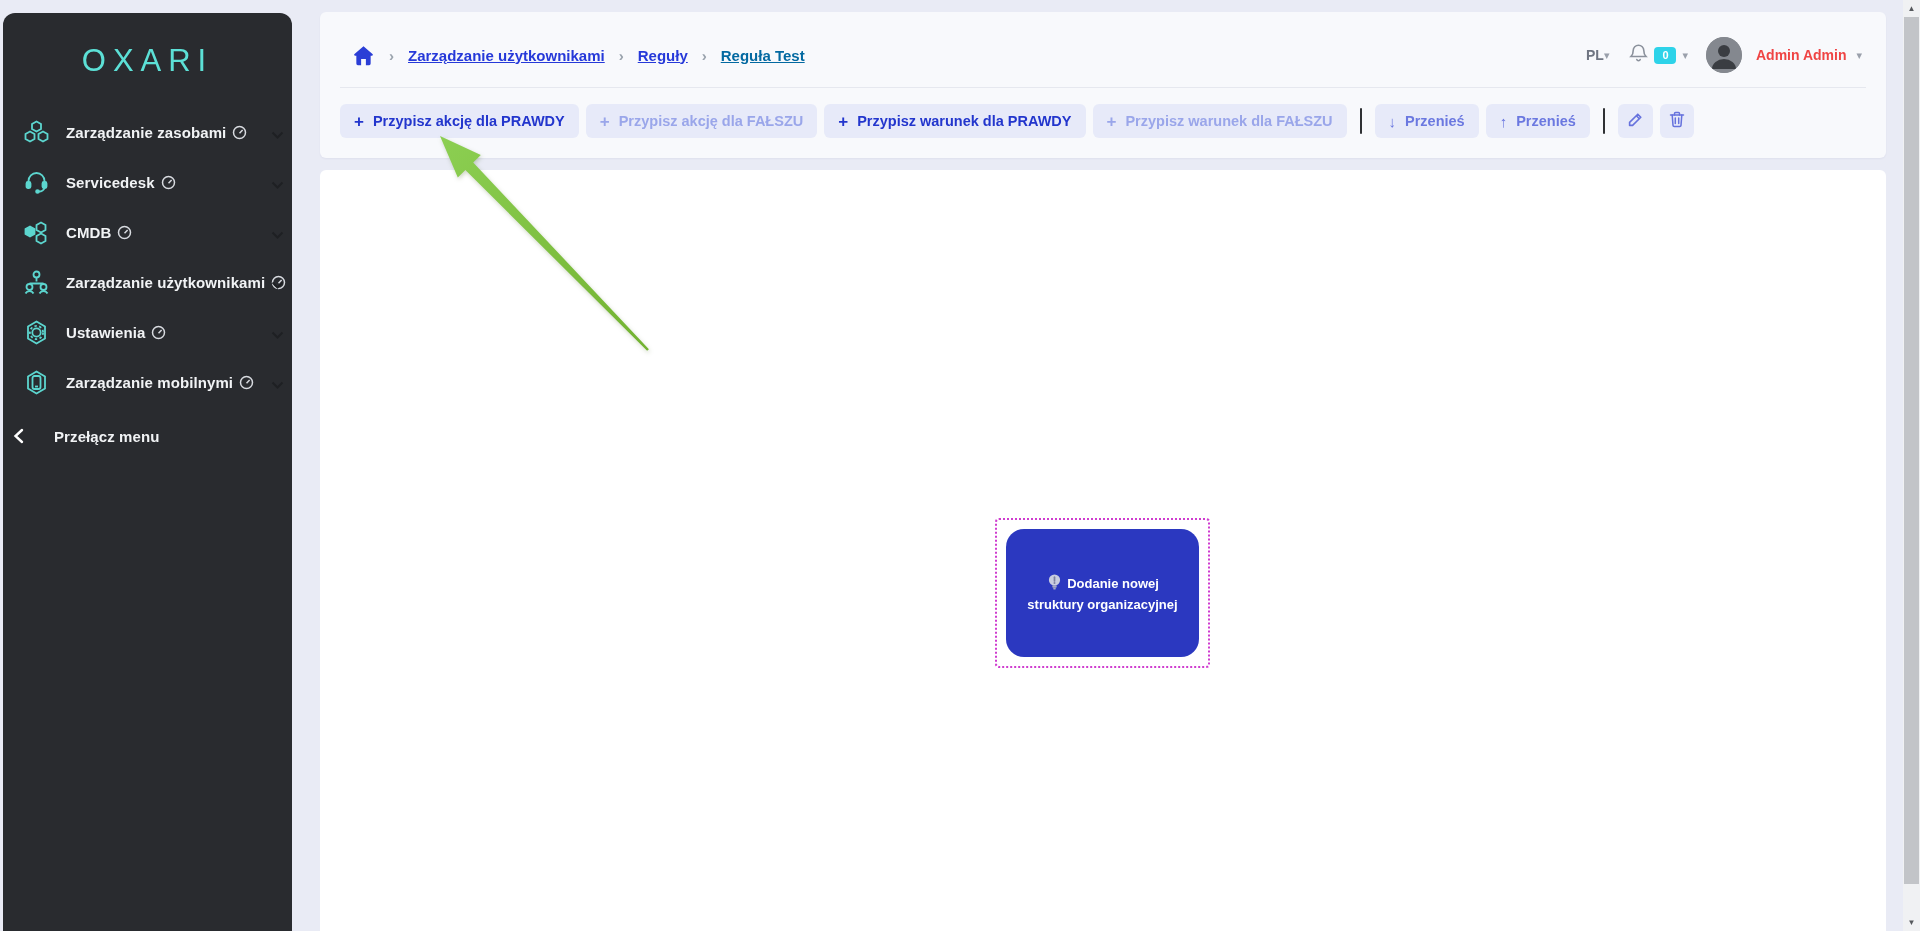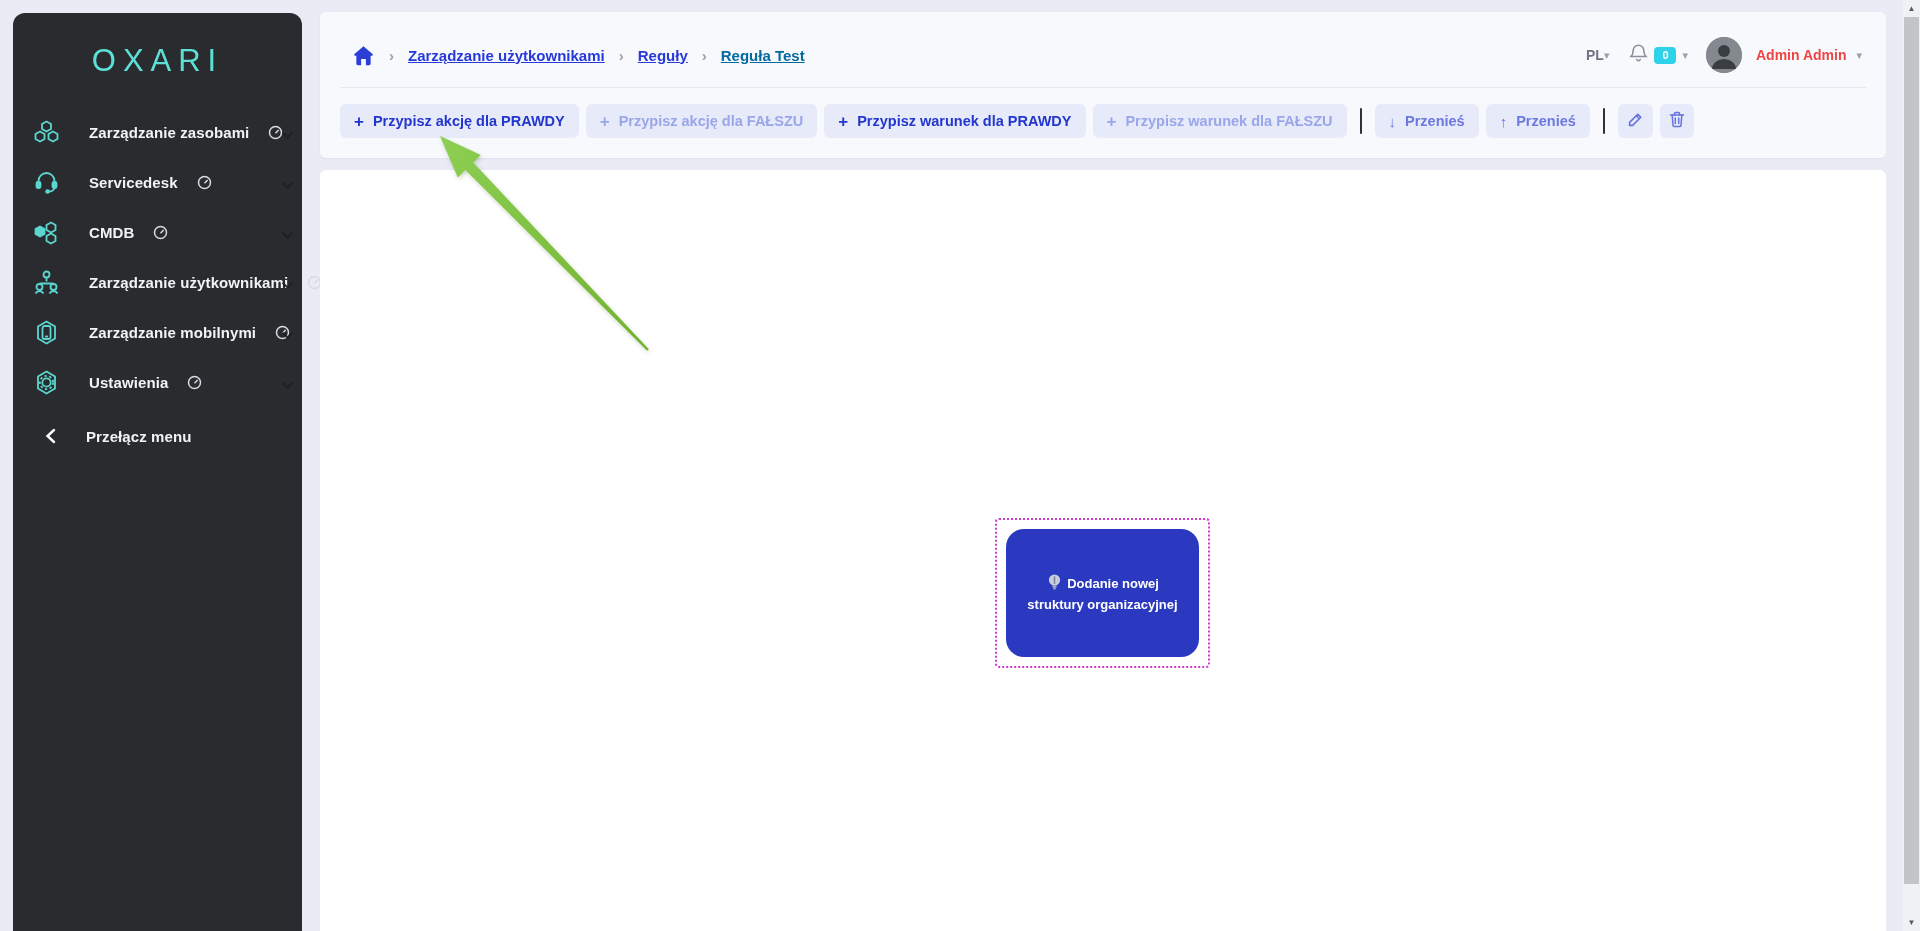--- a/index.html
+++ b/index.html
@@ -7,41 +7,41 @@
   body {
     position:relative;
     background:#e9ebf5;
     font-family:"Liberation Sans", sans-serif;
     overflow:hidden;
     color:#3c424d;
   }
 
   
   .sidebar {
-    position:absolute; left:13px; top:13px; width:289px; height:918px;
+    position:absolute; left:3px; top:13px; width:289px; height:918px;
     background:#292b2f; border-radius:12px 12px 0 0;
   }
   .logo {
     margin-top:30px; text-align:center;
     color:#5ce0d6; font-size:31px; font-weight:400; letter-spacing:7px;
   }
   .nav { margin-top:28px; }
   .nav-item {
     position:relative; display:flex; align-items:center;
-    height:50px; padding:0 28px 0 20px; cursor:pointer;gap:13px;
+    height:50px; padding:0 28px 0 20px; cursor:pointer;
   }
   .nav-icon { width:27px; height:27px; flex:0 0 27px; display:flex; align-items:center; justify-content:center; }
   .nav-label {
     margin-left:16px; color:#f1f3f5; font-size:15px; font-weight:700;
     white-space:nowrap; letter-spacing:.1px;
   }
   .gauge { margin-left:6px; display:flex; align-items:center; }
   .nav-chevron { position:absolute; right:8px; top:19px; opacity:.9; }
   .toggle-row {
-    display:flex; align-items:center; height:50px; padding:0 26px; margin-top:4px; cursor:pointer;
+    display:flex; align-items:center; height:50px; padding:0 4px; margin-top:4px; cursor:pointer;
   }
   .toggle-row .nav-label { margin-left:30px; }
   .toggle-chevron { margin-left:6px; display:flex; }
 
   
   .topcard {
     position:absolute; left:320px; top:12px; width:1566px; height:146px;
     background:#f8f9fc; border-radius:6px; box-shadow:0 1px 2px rgba(30,40,90,.05);
   }
   .canvas-card {
@@ -231,47 +231,47 @@
             <polyline points="1.5,1.5 6.5,6.5 11.5,1.5"></polyline>
           </svg>
       </span>
     </div>
 
 
     <div class="nav-item">
       <span class="nav-icon">
         <svg width="27" height="27" viewBox="0 0 27 27" fill="none" stroke="#5cd6cf" stroke-width="1.8">
           <polygon points="13.5,2.5 22,7.5 22,19.5 13.5,24.5 5,19.5 5,7.5"></polygon>
+          <circle cx="13.5" cy="13.5" r="4.2"></circle>
+          <circle cx="13.5" cy="13.5" r="6.6" stroke-dasharray="2.4 2.4"></circle>
+        </svg>
+      </span>
+      <span class="nav-label">Ustawienia</span>
+      <span class="gauge">
+        <svg width="15" height="15" viewBox="0 0 15 15" fill="none" stroke="#d8dbe0" stroke-width="1.5">
+          <circle cx="7.5" cy="7.5" r="6"></circle>
+            <line x1="7.5" y1="8.2" x2="10.6" y2="4.9"></line>
+        </svg>
+      </span>
+      <span class="nav-chevron">
+        <svg width="13" height="9" viewBox="0 0 13 9" fill="none" stroke="#1d1f22" stroke-width="2">
+            <polyline points="1.5,1.5 6.5,6.5 11.5,1.5"></polyline>
+          </svg>
+      </span>
+    </div>
+
+    <div class="nav-item">
+      <span class="nav-icon">
+        <svg width="27" height="27" viewBox="0 0 27 27" fill="none" stroke="#5cd6cf" stroke-width="1.8">
+          <polygon points="13.5,2.5 22,7.5 22,19.5 13.5,24.5 5,19.5 5,7.5"></polygon>
           <rect x="9.5" y="7" width="8" height="13" rx="2"></rect>
           <line x1="12" y1="17.5" x2="15" y2="17.5"></line>
         </svg>
       </span>
       <span class="nav-label">Zarządzanie mobilnymi</span>
-      <span class="gauge">
-        <svg width="15" height="15" viewBox="0 0 15 15" fill="none" stroke="#d8dbe0" stroke-width="1.5">
-          <circle cx="7.5" cy="7.5" r="6"></circle>
-            <line x1="7.5" y1="8.2" x2="10.6" y2="4.9"></line>
-        </svg>
-      </span>
-      <span class="nav-chevron">
-        <svg width="13" height="9" viewBox="0 0 13 9" fill="none" stroke="#1d1f22" stroke-width="2">
-            <polyline points="1.5,1.5 6.5,6.5 11.5,1.5"></polyline>
-          </svg>
-      </span>
-    </div>
-
-    <div class="nav-item">
-      <span class="nav-icon">
-        <svg width="27" height="27" viewBox="0 0 27 27" fill="none" stroke="#5cd6cf" stroke-width="1.8">
-          <polygon points="13.5,2.5 22,7.5 22,19.5 13.5,24.5 5,19.5 5,7.5"></polygon>
-          <circle cx="13.5" cy="13.5" r="4.2"></circle>
-          <circle cx="13.5" cy="13.5" r="6.6" stroke-dasharray="2.4 2.4"></circle>
-        </svg>
-      </span>
-      <span class="nav-label">Ustawienia</span>
       <span class="gauge">
         <svg width="15" height="15" viewBox="0 0 15 15" fill="none" stroke="#d8dbe0" stroke-width="1.5">
           <circle cx="7.5" cy="7.5" r="6"></circle>
             <line x1="7.5" y1="8.2" x2="10.6" y2="4.9"></line>
         </svg>
       </span>
       <span class="nav-chevron">
         <svg width="13" height="9" viewBox="0 0 13 9" fill="none" stroke="#1d1f22" stroke-width="2">
             <polyline points="1.5,1.5 6.5,6.5 11.5,1.5"></polyline>
           </svg>

